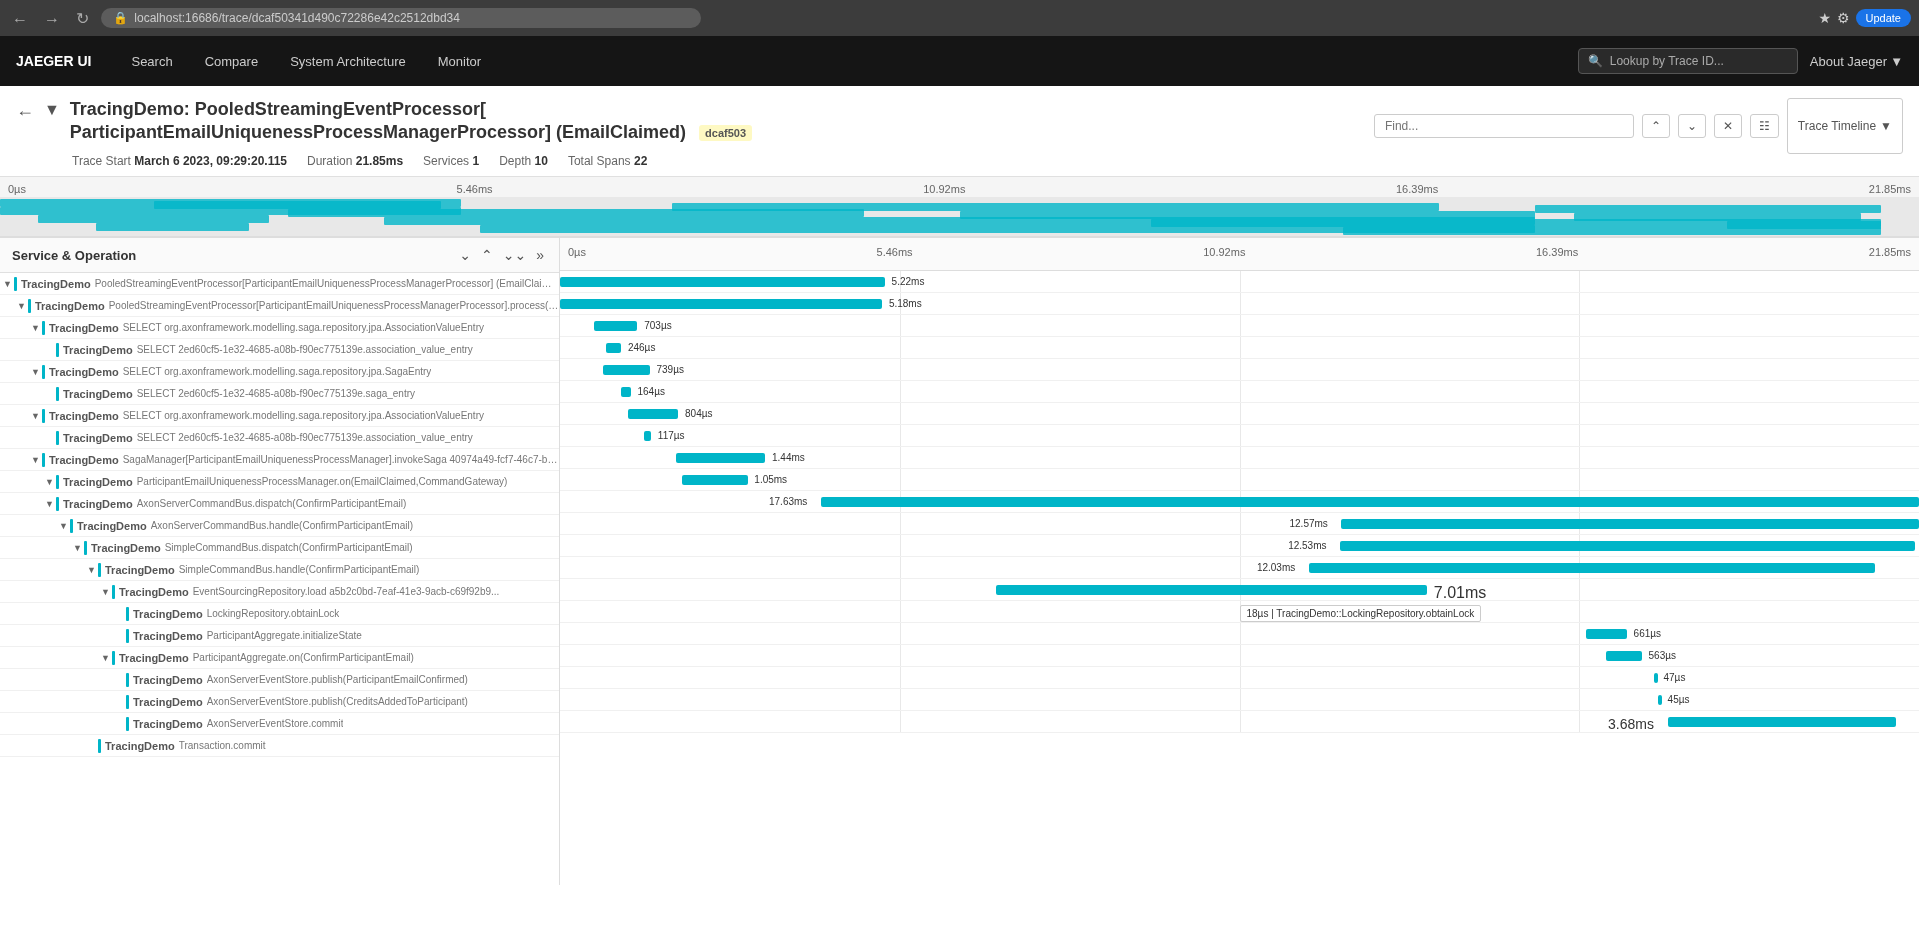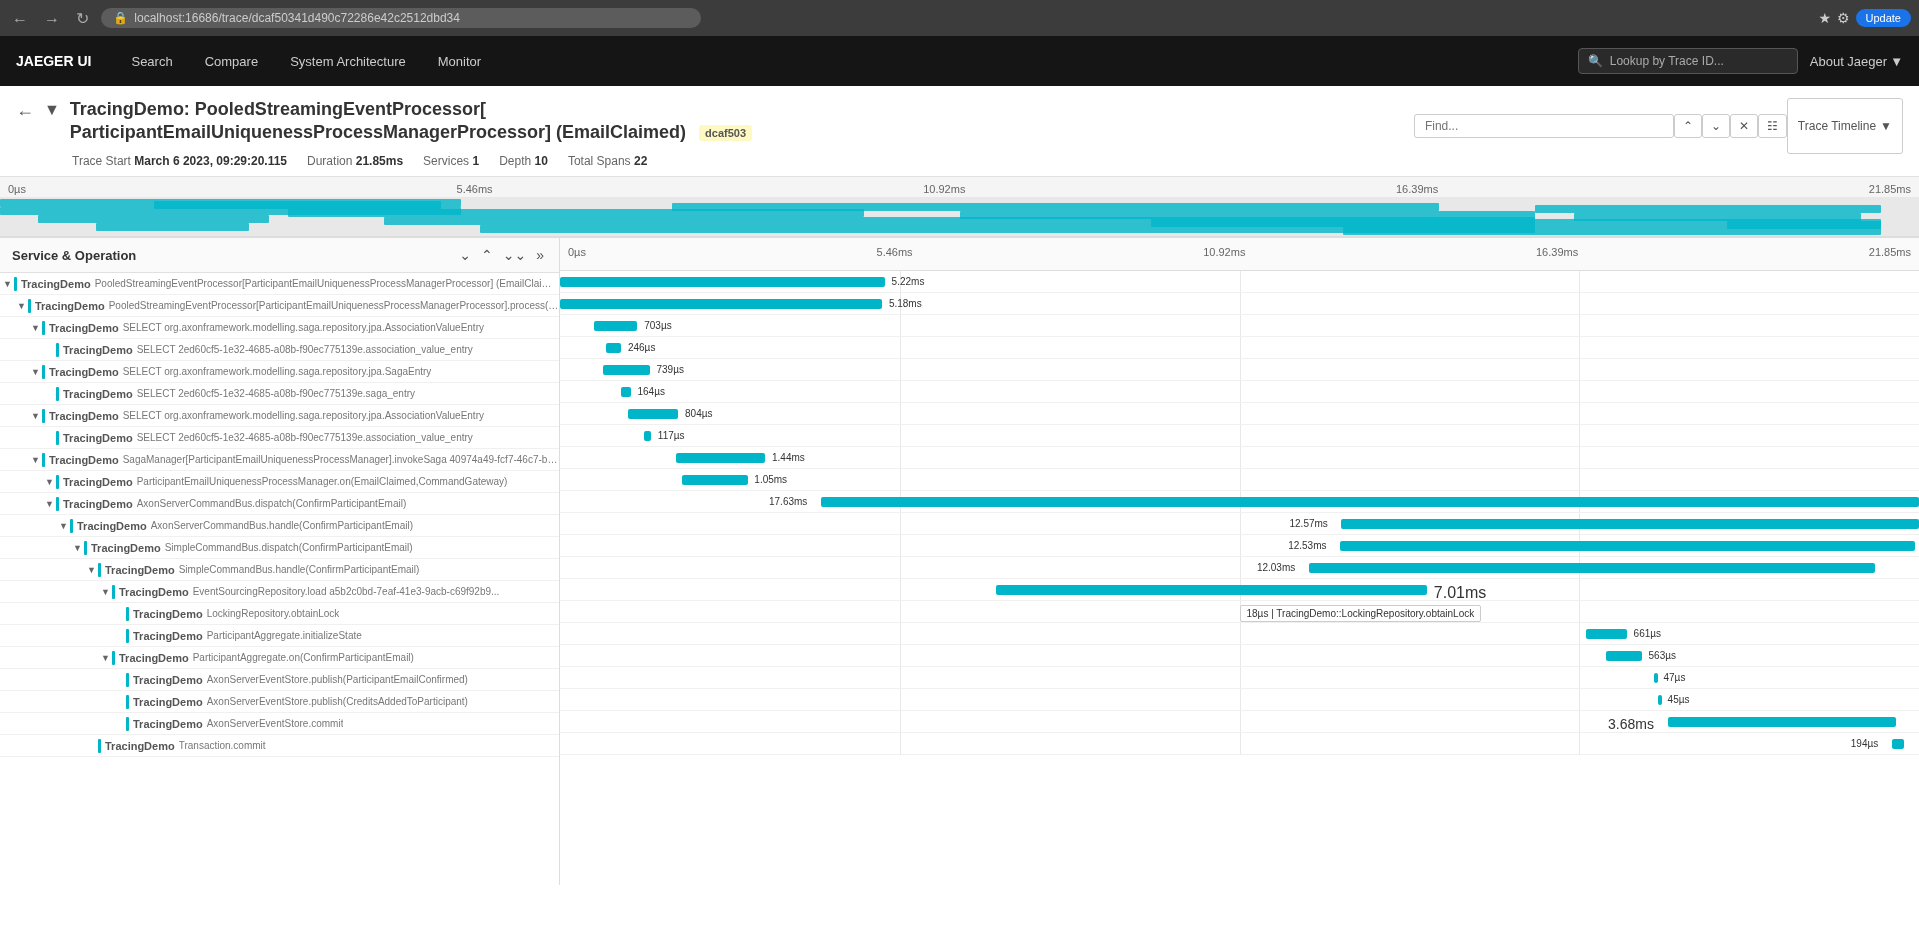--- a/index.html
+++ b/index.html
@@ -147,20 +147,21 @@
       font-size: 12px;
       color: #666;
       margin-left: 56px;
       display: flex;
       gap: 20px;
     }
     .trace-meta span strong { color: #333; }
     .trace-toolbar {
       display: flex;
       align-items: center;
+      gap: 8px;
     }
     .trace-find-box {
       border: 1px solid #ccc;
       border-radius: 3px;
       padding: 4px 10px;
       font-size: 12px;
       color: #999;
       width: 260px;
     }
     .trace-tool-btn {
@@ -654,19 +655,15 @@
           <span style="position: absolute; font-size: 10px; color: rgb(51, 51, 51); top: 5px; white-space: nowrap; left: 81.2%;">47µs</span>
         </div>
         <div style="height: 22px; position: relative; border-bottom: 1px solid rgb(240, 240, 240);">
           <div class="span-bar" style="left: 80.8%; width: 0.3%; background: rgb(0, 181, 200); position: absolute; height: 10px; top: 6px; border-radius: 2px;"></div>
           <span style="position: absolute; font-size: 10px; color: rgb(51, 51, 51); top: 5px; white-space: nowrap; left: 81.5%;">45µs</span>
         </div>
         <div style="height: 22px; position: relative; border-bottom: 1px solid rgb(240, 240, 240);">
           <div class="span-bar" style="left: 81.5%; width: 16.8%; background: rgb(0, 181, 200); position: absolute; height: 10px; top: 6px; border-radius: 2px;"></div>
           <span style="position: absolute; font-size: 14px; color: rgb(51, 51, 51); top: 5px; white-space: nowrap; right: 19.5%; margin-left: 36px;">3.68ms</span>
         </div>
-        <div style="height: 22px; position: relative; border-bottom: 1px solid rgb(240, 240, 240);">
-          <div class="span-bar" style="left: 98%; width: 0.9%; background: rgb(0, 181, 200); position: absolute; height: 10px; top: 6px; border-radius: 2px;"></div>
-          <span style="position: absolute; font-size: 10px; color: rgb(51, 51, 51); top: 5px; white-space: nowrap; right: 3%;">194µs</span>
-        </div>
       </div>
   </div>
 </div>
 
 </body></html>

